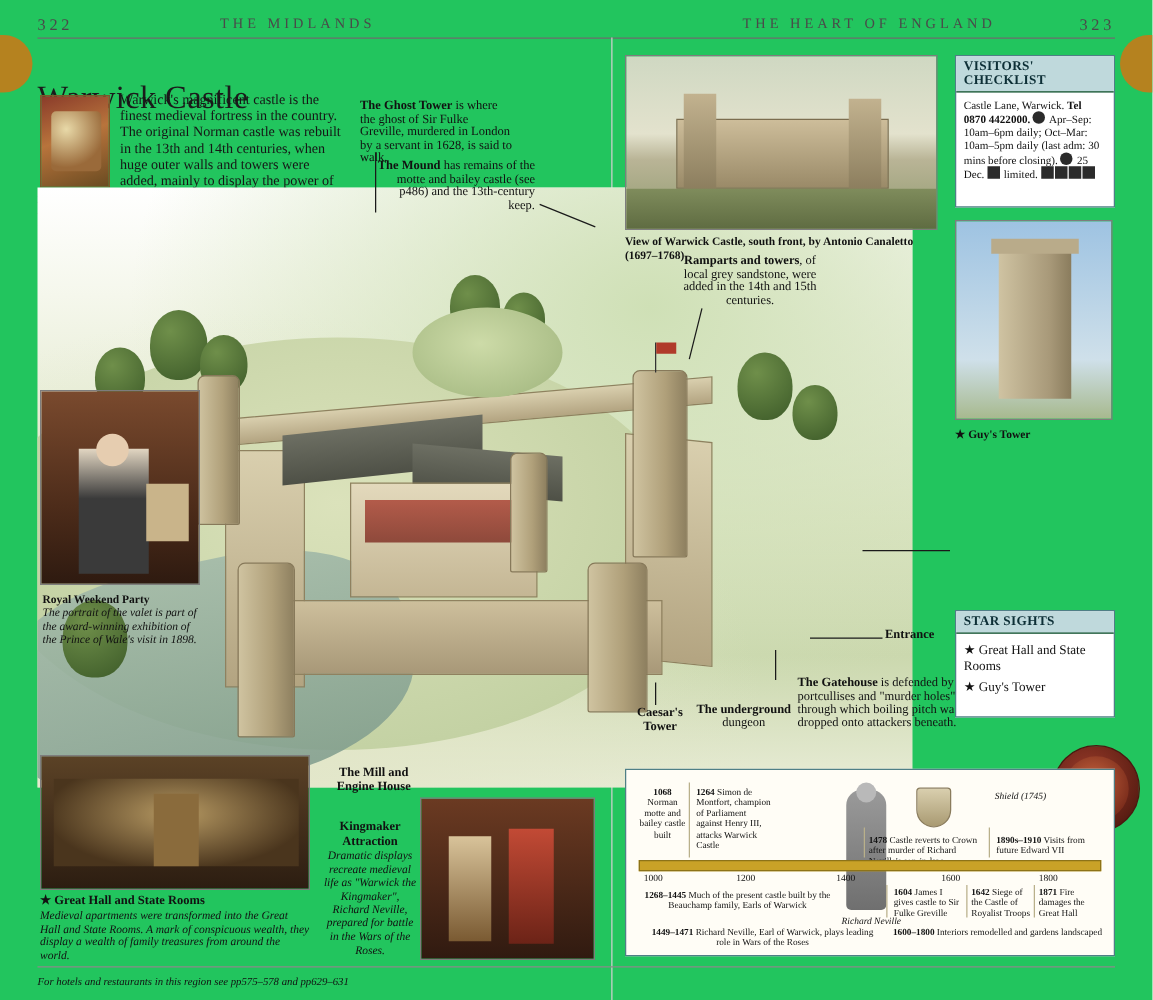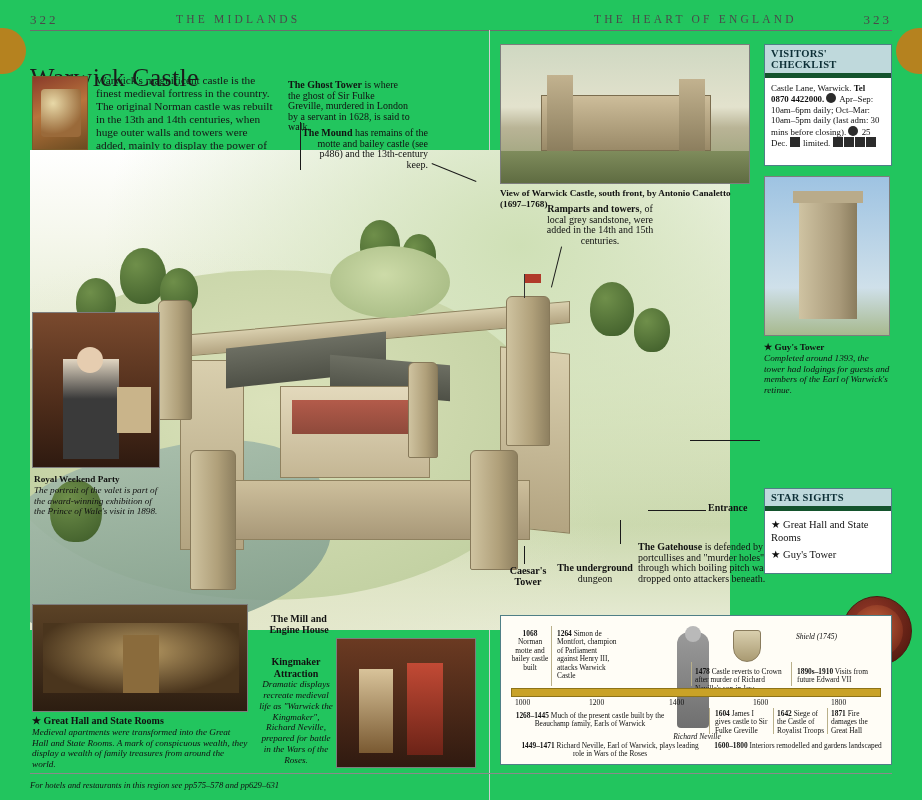--- a/index.html
+++ b/index.html
@@ -110,21 +110,21 @@
   .cap .d { font-style: italic; }
   .cap.center { text-align:center; }
 
   
   .box {
     position:absolute; border:1px solid #4f7f86; background:#ffffff;
   }
   .box-head {
     background:#bfd9dc; color:#0d2f36; font-weight:bold;
     font-size: 10.6px; letter-spacing:.3px; padding:3px 6px;
-    border-bottom:5px solid #14532d;
+    border-bottom:1px solid #14532d;
   }
   .box-body { padding:5px 6px; font-size:8.9px; line-height:10.4px; color:#111; }
   .box-body b { font-weight:bold; }
   .star-item { font-size:10.5px; line-height:13px; color:#111; margin:2px 0 4px 0;}
   .star-item .s { color:#111; }
 
   
   .chip {
     display:inline-block; width:10px; height:10px; background:#2b2b2b; color:#fff;
     font-size:7px; line-height:10px; text-align:center; margin-right:1px; vertical-align:-1px;
@@ -270,21 +270,20 @@
     <span class="t">View of Warwick Castle, south front, by Antonio Canaletto (1697–1768)</span>
   </div>
 
   <div class="photo" style="left:764px; top:176px; width:126px; height:160px;">
     <div class="sky" style="background:linear-gradient(180deg,#9ec3e2,#cfe0ea 70%, #a7b98e 100%);"></div>
     <div style="position:absolute; left:34px; top:22px; width:58px; height:120px; background:linear-gradient(90deg,#cfc3a2,#a89979 70%,#8a7c5d);"></div>
     <div style="position:absolute; left:28px; top:14px; width:70px; height:12px; background:#b9ab8a;"></div>
   </div>
   <div class="cap" style="left:764px; top:342px; width:128px;">
     <div class="t">★ Guy's Tower</div>
-    <div class="d">Completed around 1393, the tower had lodgings for guests and members of the Earl of Warwick's retinue.</div>
   </div>
 
   <div class="photo" style="left:32px; top:312px; width:128px; height:156px;">
     <div class="sky" style="background:linear-gradient(180deg,#7a4a2e,#4d2c1a 60%, #2e1a10);"></div>
     <div style="position:absolute; left:30px; top:46px; width:56px; height:100px; background:linear-gradient(180deg,#e2d6c2,#3a3a3a 40%);"></div>
     <div style="position:absolute; left:44px; top:34px; width:26px; height:26px; border-radius:50%; background:#e6cdb0;"></div>
     <div style="position:absolute; left:84px; top:74px; width:34px; height:46px; background:#c9b48a;"></div>
   </div>
   <div class="cap" style="left:34px; top:474px; width:128px;">
     <div class="t">Royal Weekend Party</div>

